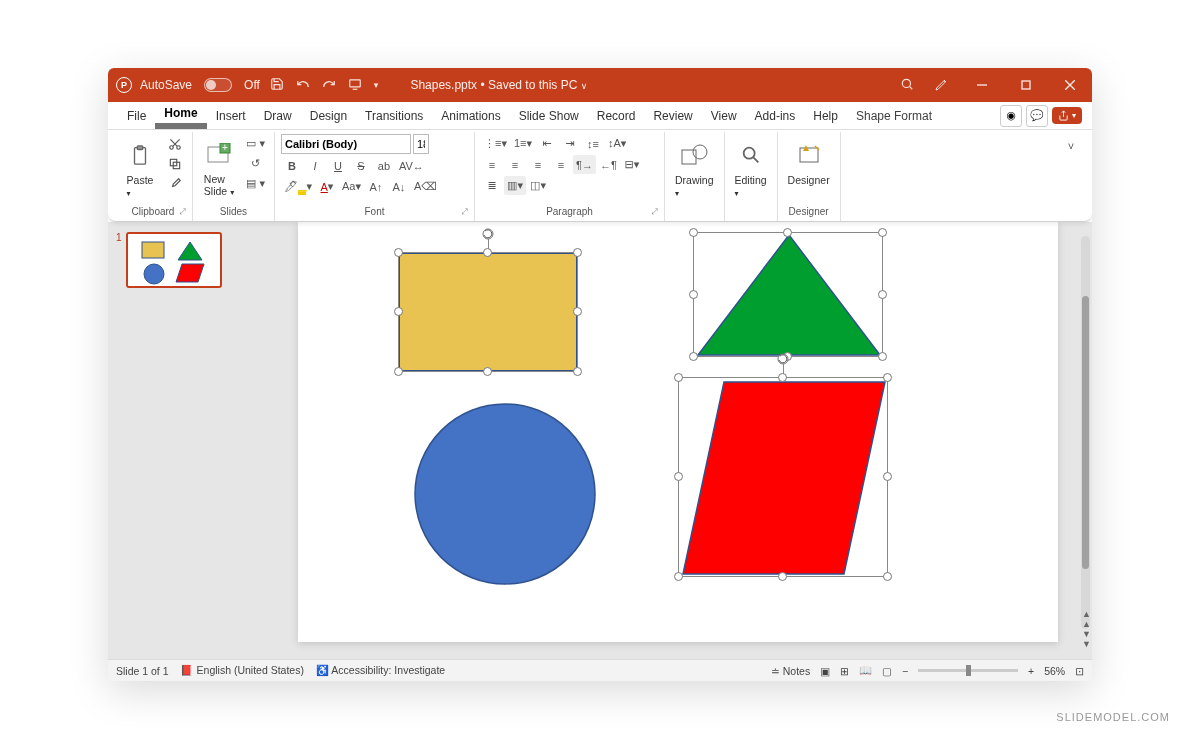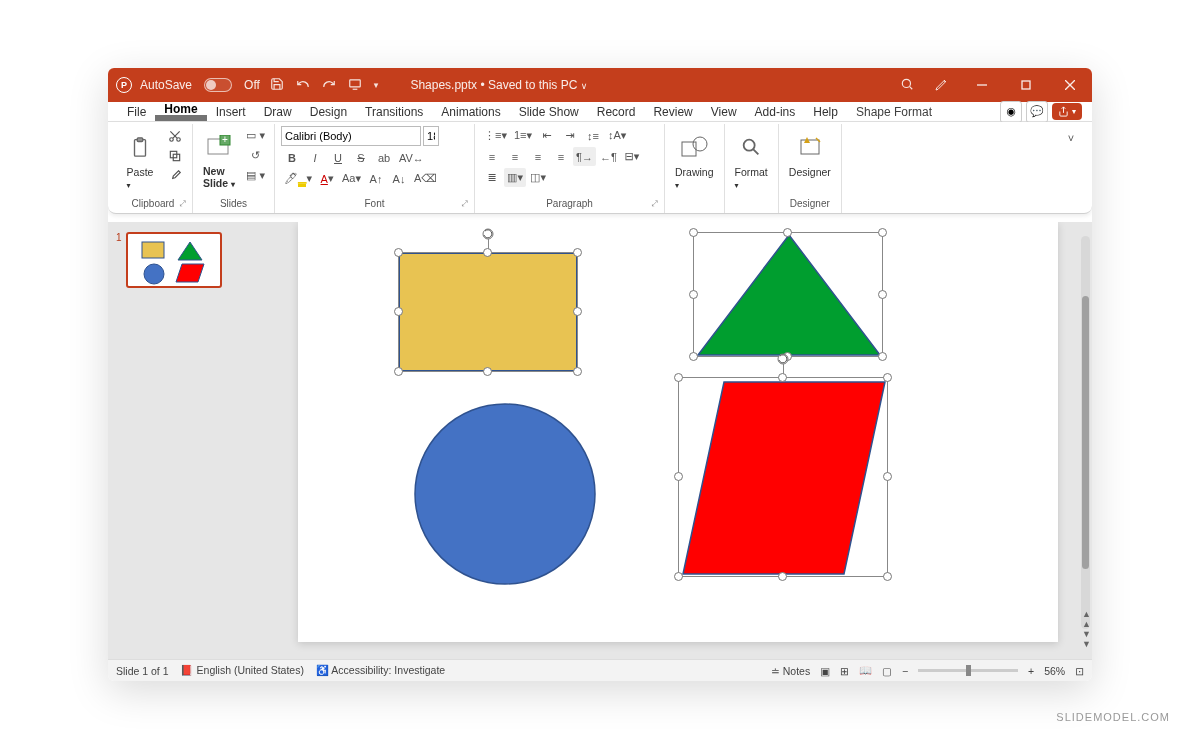--- a/index.html
+++ b/index.html
@@ -12,21 +12,21 @@
 .titlebar .app-icon { width: 16px; height: 16px; border: 1.5px solid #fff; border-radius: 50%; display: flex; align-items: center; justify-content: center; font-size: 9px; font-weight: bold; }
 .autosave { display: flex; align-items: center; gap: 12px; opacity: 0.9; }
 .autosave .toggle { width: 28px; height: 14px; border: 1px solid rgba(255,255,255,0.7); border-radius: 7px; position: relative; background: rgba(255,255,255,0.1); }
 .autosave .toggle::after { content: ''; width: 10px; height: 10px; background: rgba(255,255,255,0.8); border-radius: 50%; position: absolute; top: 1px; left: 1px; }
 .qat-icon { opacity: 0.85; cursor: pointer; padding: 0 2px; }
 .titlebar .doc-title { margin-left: 22px; opacity: 0.9; }
 .titlebar .right { margin-left: auto; display: flex; align-items: center; gap: 16px; }
 .win-btn { width: 28px; height: 20px; display: flex; align-items: center; justify-content: center; opacity: 0.9; }
 
 
-.menubar { height: 20px; background: #fff; border-bottom: 1px solid #e0e0e0; display: flex; align-items: center; padding: 0 10px; font-size: 12px; }
+.menubar { height: 28px; background: #fff; border-bottom: 1px solid #e0e0e0; display: flex; align-items: center; padding: 0 10px; font-size: 12px; }
 .menu-tab { padding: 0 9px; height: 100%; display: flex; align-items: center; color: #333; cursor: pointer; }
 .menu-tab.active { font-weight: 600; border-bottom: 6px solid #737373; color: #000; }
 .menu-tab.contextual { color: #404040; font-weight: 400; }
 .menubar .right-controls { margin-left: auto; display: flex; align-items: center; gap: 4px; }
 .share-btn { background: #C43E1C; color: #fff; padding: 3px 6px; border-radius: 4px; font-size: 11px; display: flex; align-items: center; gap: 3px; }
 .ctrl-btn { width: 22px; height: 22px; border: 1px solid #ccc; border-radius: 3px; display: flex; align-items: center; justify-content: center; font-size: 11px; }
 
 
 .ribbon { height: 92px; background: #fff; display: flex; padding: 2px 6px 0; border-bottom: 1px solid #d0d0d0; box-shadow: 0 2px 4px rgba(0,0,0,0.08); border-radius: 0 0 8px 8px; position: relative; z-index: 2; }
 .rib-group { border-right: 1px solid #e0e0e0; padding: 2px 6px; display: flex; flex-direction: column; position: relative; }
@@ -212,36 +212,36 @@
     <div class="rib-group">
       <div class="rib-body">
         <div class="big-btn">
           <div class="icon">
               <svg width="26" height="24">
                 <rect x="2" y="4" width="20" height="15" fill="#fff" stroke="#888"></rect>
                 <rect x="14" y="0" width="10" height="10" fill="#6a6" stroke="#383"></rect>
                 <text x="19" y="8" fill="#fff" font-size="10" text-anchor="middle">+</text>
               </svg>
             </div>
-          <div style="white-space:pre-line; line-height:1.1;font-weight:bold;"><span>New
+          <div style="white-space:pre-line; line-height:1.1;"><span>New
 Slide</span> <span style="font-size:8px;">▾</span></div>
         </div>
         <div class="col-btns">
           <div class="sm-btn">▭ ▾</div>
           <div class="sm-btn">↺</div>
           <div class="sm-btn">▤ ▾</div>
         </div>
       </div>
       <div class="rib-label">Slides</div>
     </div>
 
     <div class="rib-group" style="min-width:200px;">
       <div class="rib-body" style="flex-direction:column; gap:2px; align-items:stretch;">
         <div style="display:flex; gap:2px;">
-          <input class="font-select" style="width: 140px;" value="Calibri (Body)">
+          <input class="font-select" style="width: 130px; font-weight: bold;" value="Calibri (Body)">
           <input class="font-select" style="width: 16px;" value="18">
         </div>
         <div style="display:flex; gap:1px;">
           <div class="sm-btn">
               <b>B</b>
             </div>
           <div class="sm-btn">
               <i>I</i>
             </div>
           <div class="sm-btn">
@@ -310,21 +310,21 @@
 
     <div class="rib-group">
       <div class="rib-body">
         <div class="big-btn">
           <div class="icon">
               <svg width="22" height="22" viewBox="0 0 24 24" fill="none" stroke="#666" stroke-width="2">
                 <circle cx="10" cy="10" r="6"></circle>
                 <line x1="20" y1="20" x2="14" y2="14"></line>
               </svg>
             </div>
-          <div><span>Format</span><br><span style="font-size:8px;">▾</span></div>
+          <div><span>Editing</span><br><span style="font-size:8px;">▾</span></div>
         </div>
       </div>
       <div class="rib-label"></div>
     </div>
 
     <div class="rib-group">
       <div class="rib-body">
         <div class="big-btn">
           <div class="icon">
               <svg width="24" height="24">

